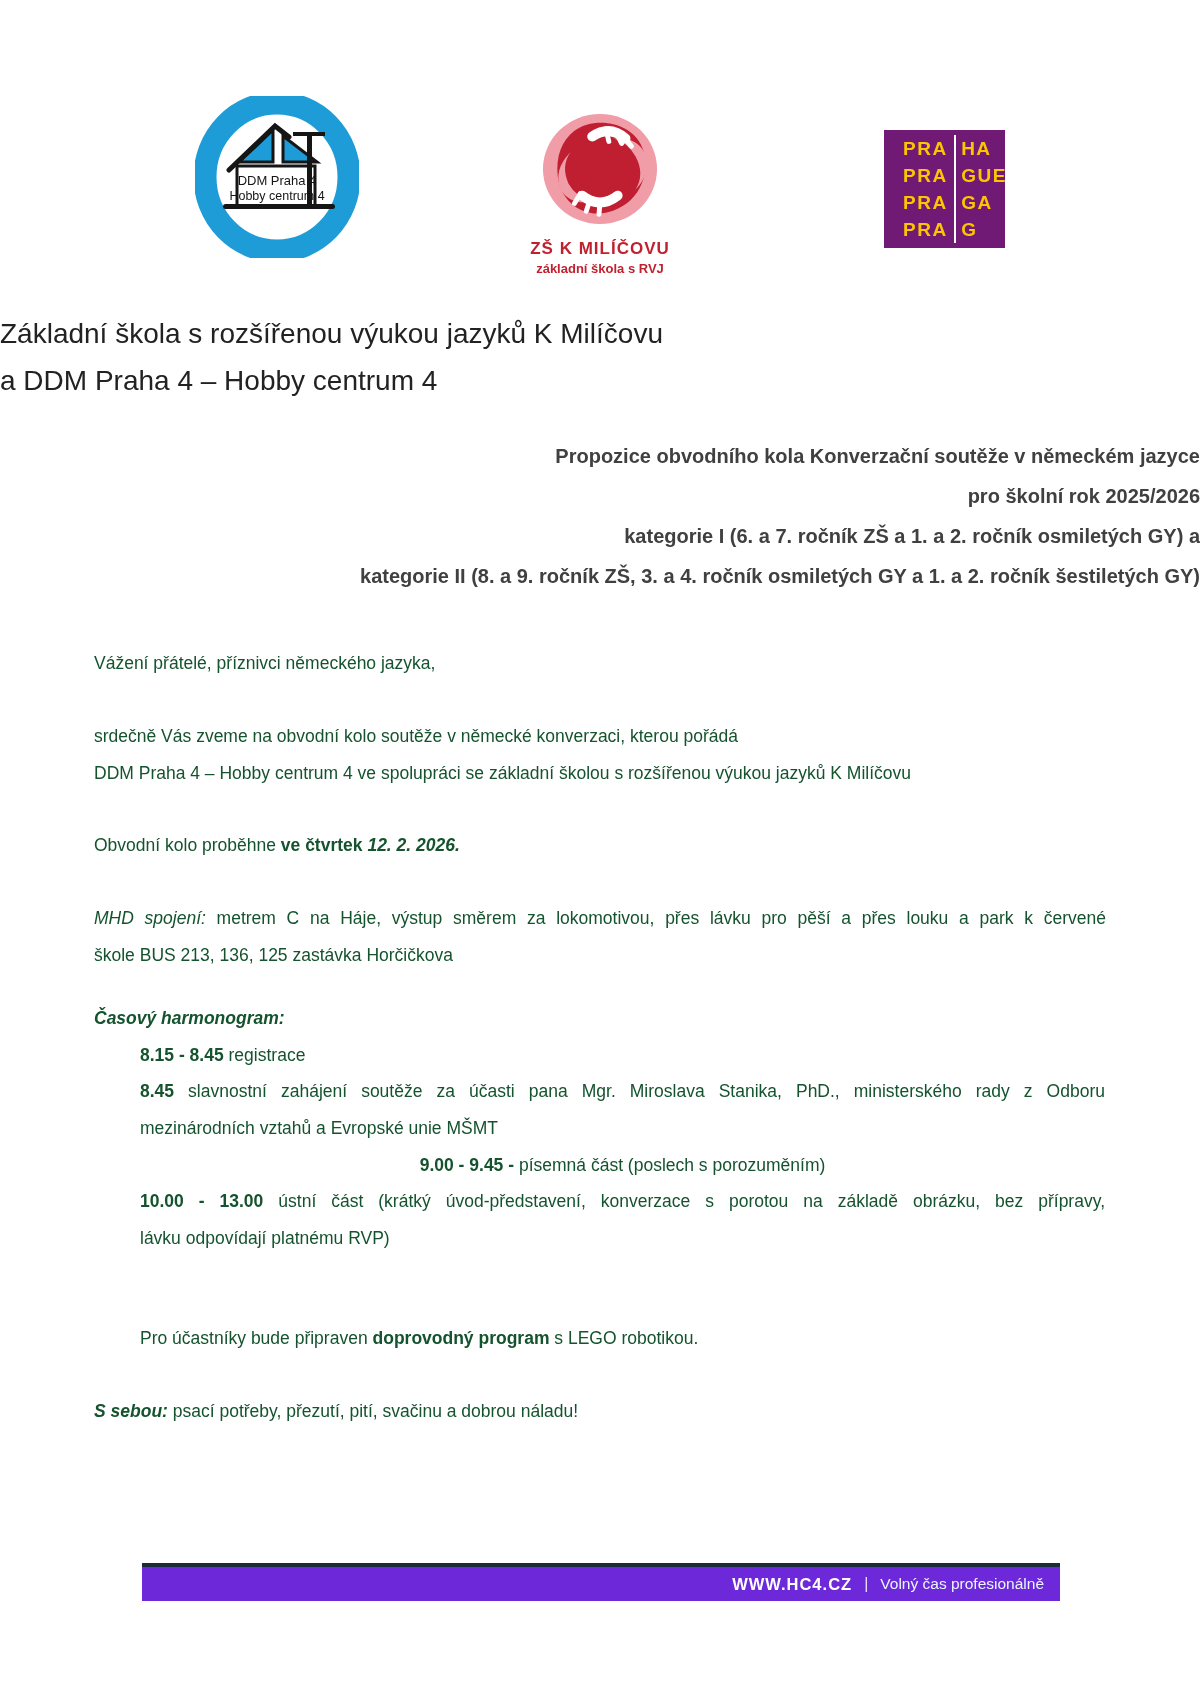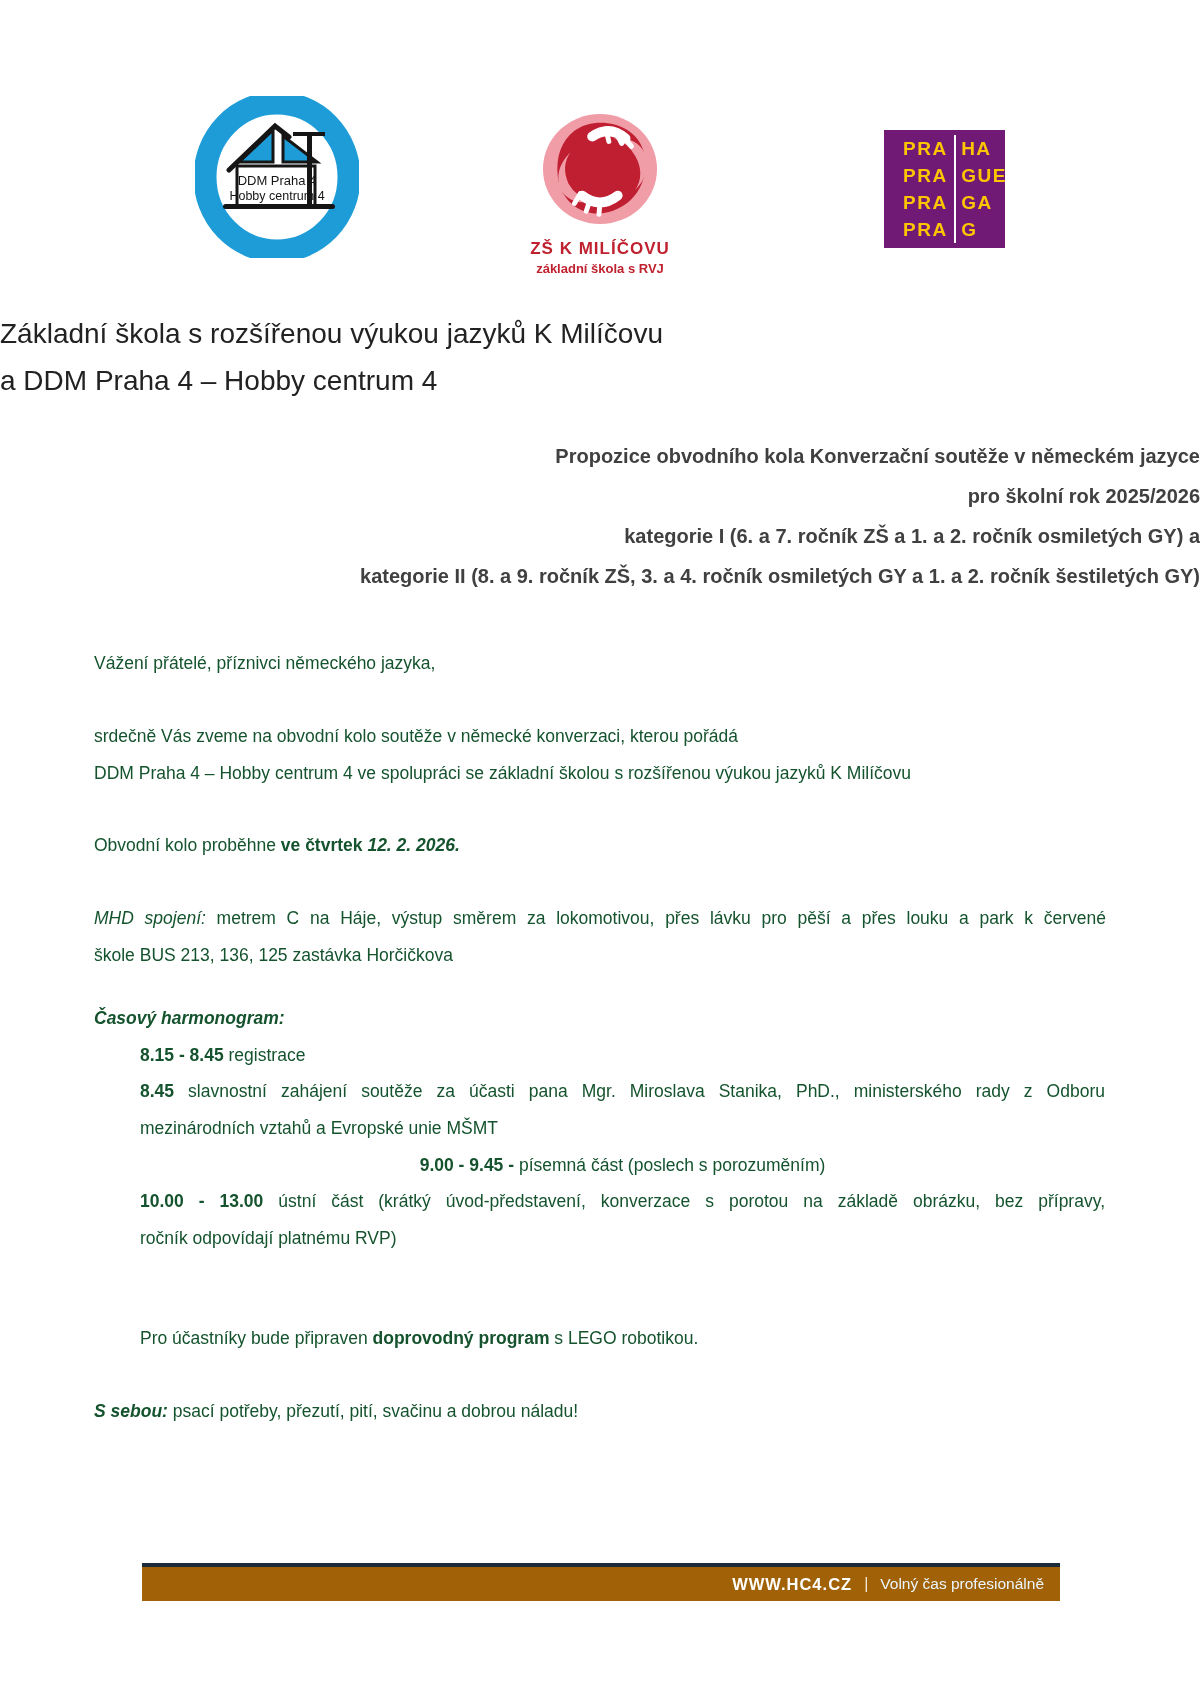--- a/index.html
+++ b/index.html
@@ -34,21 +34,21 @@
   .para { position:absolute; left:94px; width:1012px; font-size:17.5px; line-height:37px; color:#14532d; }
   .indented { left:140px; width:965px; }
   b, .b { font-weight:bold; }
   i, .i { font-style:italic; }
   .bi { font-weight:bold; font-style:italic; }
   .jline { display:block; text-align:justify; text-align-last:justify; }
 
   
   .footer-bar {
     position:absolute; left:142px; top:1563px; width:918px; height:38px;
-    background:#a16207; border-top:4px solid #1c2b39;
+    background:#6d28d9; border-top:4px solid #1c2b39;
     display:flex; align-items:center; justify-content:flex-end;
     padding-right:16px; gap:12px; color:#ffffff;
   }
   .footer-url { font-weight:bold; font-size:16.5px; letter-spacing:1px; }
   .footer-sep { font-size:16px; color:rgba(255,255,255,0.85); }
   .footer-tagline { font-size:15.5px; color:#eaf6fd; }
 </style>
 </head>
 <body>
 
@@ -128,21 +128,21 @@
 
   <p class="para indented" style="top:1073px;">
     <span class="jline"><b>8.45</b> <span>slavnostní zahájení soutěže za účasti pana Mgr. Miroslava Stanika, PhD., ministerského rady z Odboru</span></span>
     <span style="display:block;">mezinárodních vztahů a Evropské unie MŠMT</span>
   </p>
 
   <p class="para indented" style="top:1147px;text-align:center;"><b>9.00 - 9.45 -</b> <span>písemná část (poslech s porozuměním)</span></p>
 
   <p class="para indented" style="top:1183px;">
     <span class="jline"><b>10.00 - 13.00</b> <span>ústní část (krátký úvod-představení, konverzace s porotou na základě obrázku, bez přípravy,</span></span>
-    <span style="display:block;">ročník odpovídají platnému RVP)</span>
+    <span style="display:block;">lávku odpovídají platnému RVP)</span>
   </p>
 
 
   <p class="para indented" style="top:1320px;"><span>Pro účastníky bude připraven </span><b>doprovodný program</b><span> s LEGO robotikou.</span></p>
 
   <p class="para" style="top:1393px;"><span class="bi">S sebou:</span><span> psací potřeby, přezutí, pití, svačinu a dobrou náladu!</span></p>
 
   <div class="footer-bar">
     <span class="footer-url">WWW.HC4.CZ</span>
     <span class="footer-sep">|</span>

